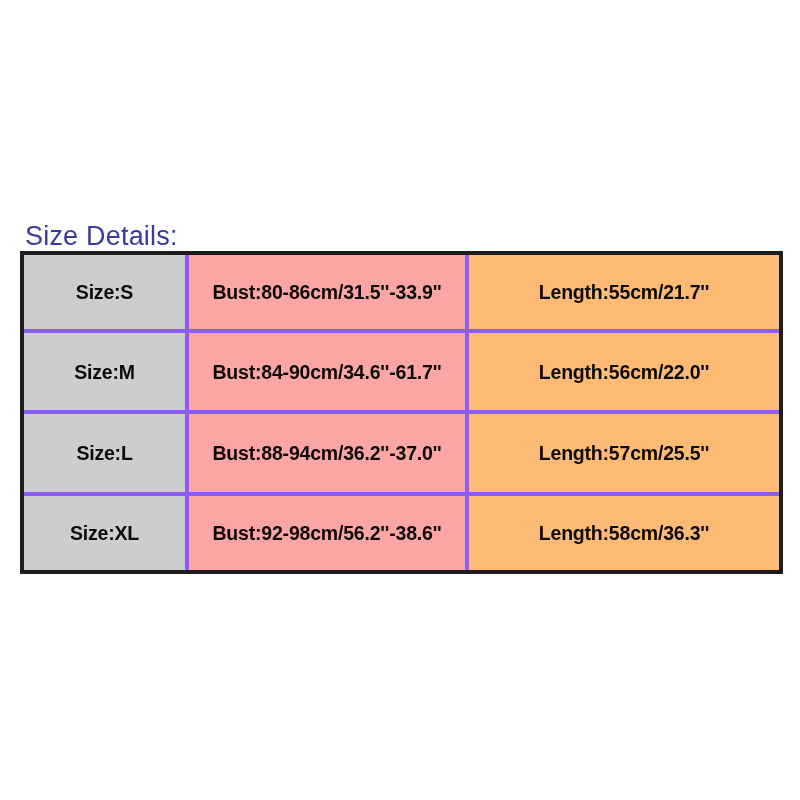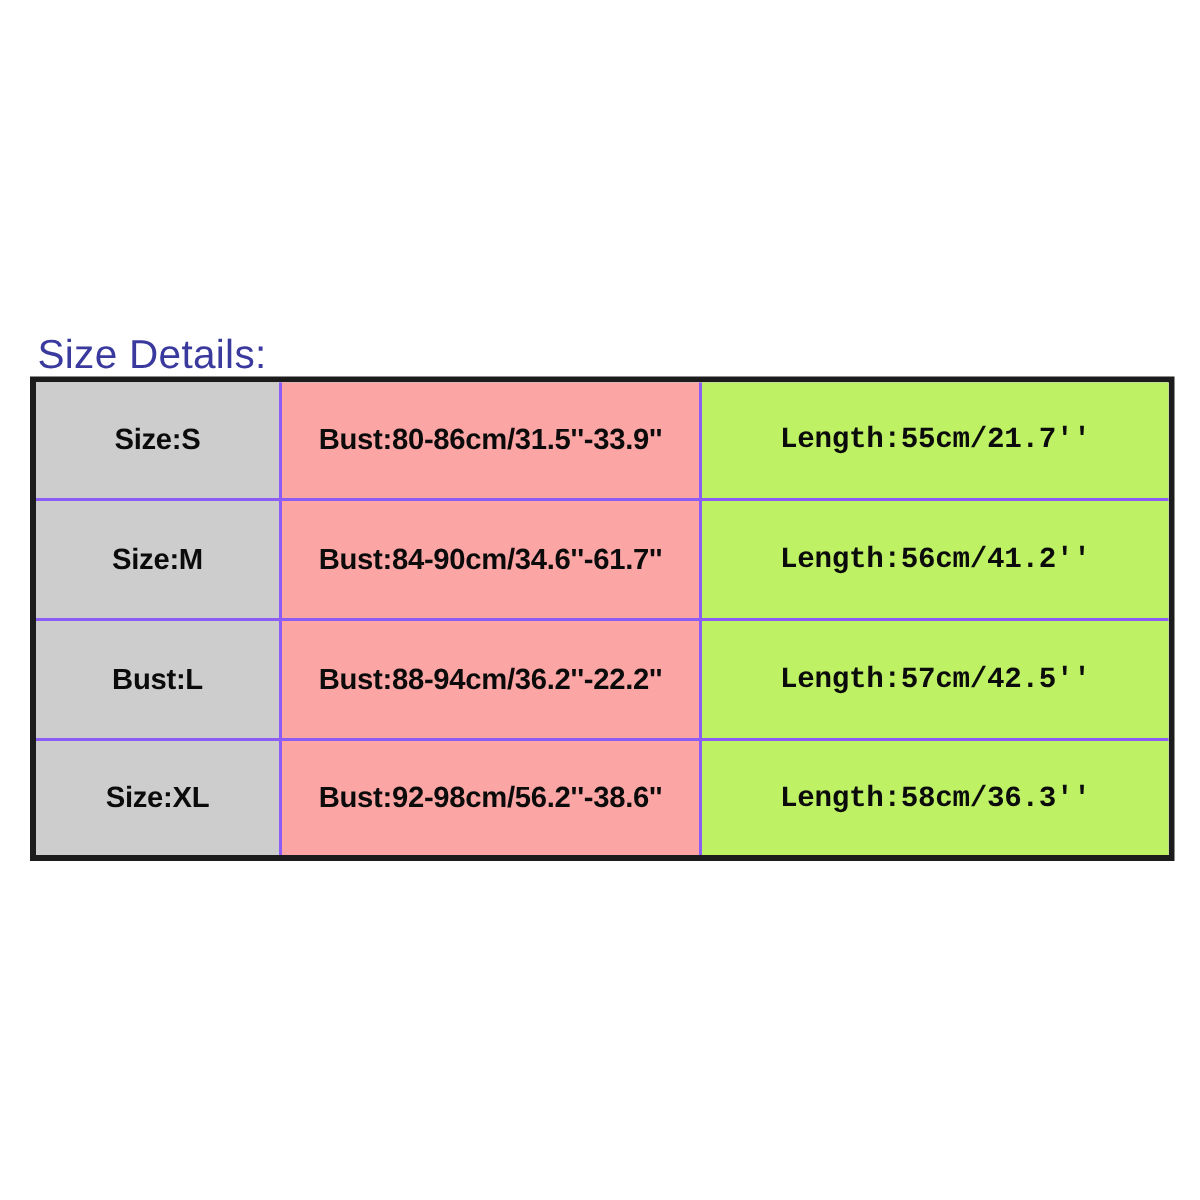--- a/index.html
+++ b/index.html
@@ -51,21 +51,21 @@
 
   #size-table {
     width: 100%;
     height: 100%;
     border-collapse: collapse;
     table-layout: fixed;
     background: #ffffff;
   }
 
   #size-table td {
-    border: 2px solid #8b5cf6;
+    border: 4px solid #8b5cf6;
     padding: 2px 6px;
     text-align: center;
     vertical-align: middle;
     font-size: 19.5px;
     font-weight: bold;
     color: #0b0b0b;
     line-height: 26px;
     letter-spacing: -0.2px;
     box-sizing: border-box;
   }
@@ -86,22 +86,21 @@
   .col-size {
     width: 163px;
     background: #cdcdcd;
   }
   .col-bust {
     width: 280px;
     background: #fca5a5;
   }
   .col-length {
     width: 312px;
-    background: #bef264;
-    font-family: Liberation Mono, monospace;
+    background: #fdba74;
   }
 
   .cell-text {
     display: block;
   }
 </style>
 </head>
 <body>
 
 <div id="root">
@@ -125,33 +124,33 @@
         </tr>
 
         <tr>
           <td class="col-size">
             <span class="cell-text">Size:M</span>
           </td>
           <td class="col-bust">
             <span class="cell-text">Bust:84-90cm/34.6''-61.7''</span>
           </td>
           <td class="col-length">
-            <span class="cell-text">Length:56cm/41.2''</span>
+            <span class="cell-text">Length:56cm/22.0''</span>
           </td>
         </tr>
 
         <tr>
           <td class="col-size">
-            <span class="cell-text">Bust:L</span>
+            <span class="cell-text">Size:L</span>
           </td>
           <td class="col-bust">
-            <span class="cell-text">Bust:88-94cm/36.2''-22.2''</span>
+            <span class="cell-text">Bust:88-94cm/36.2''-37.0''</span>
           </td>
           <td class="col-length">
-            <span class="cell-text">Length:57cm/42.5''</span>
+            <span class="cell-text">Length:57cm/25.5''</span>
           </td>
         </tr>
 
         <tr>
           <td class="col-size">
             <span class="cell-text">Size:XL</span>
           </td>
           <td class="col-bust">
             <span class="cell-text">Bust:92-98cm/56.2''-38.6''</span>
           </td>

